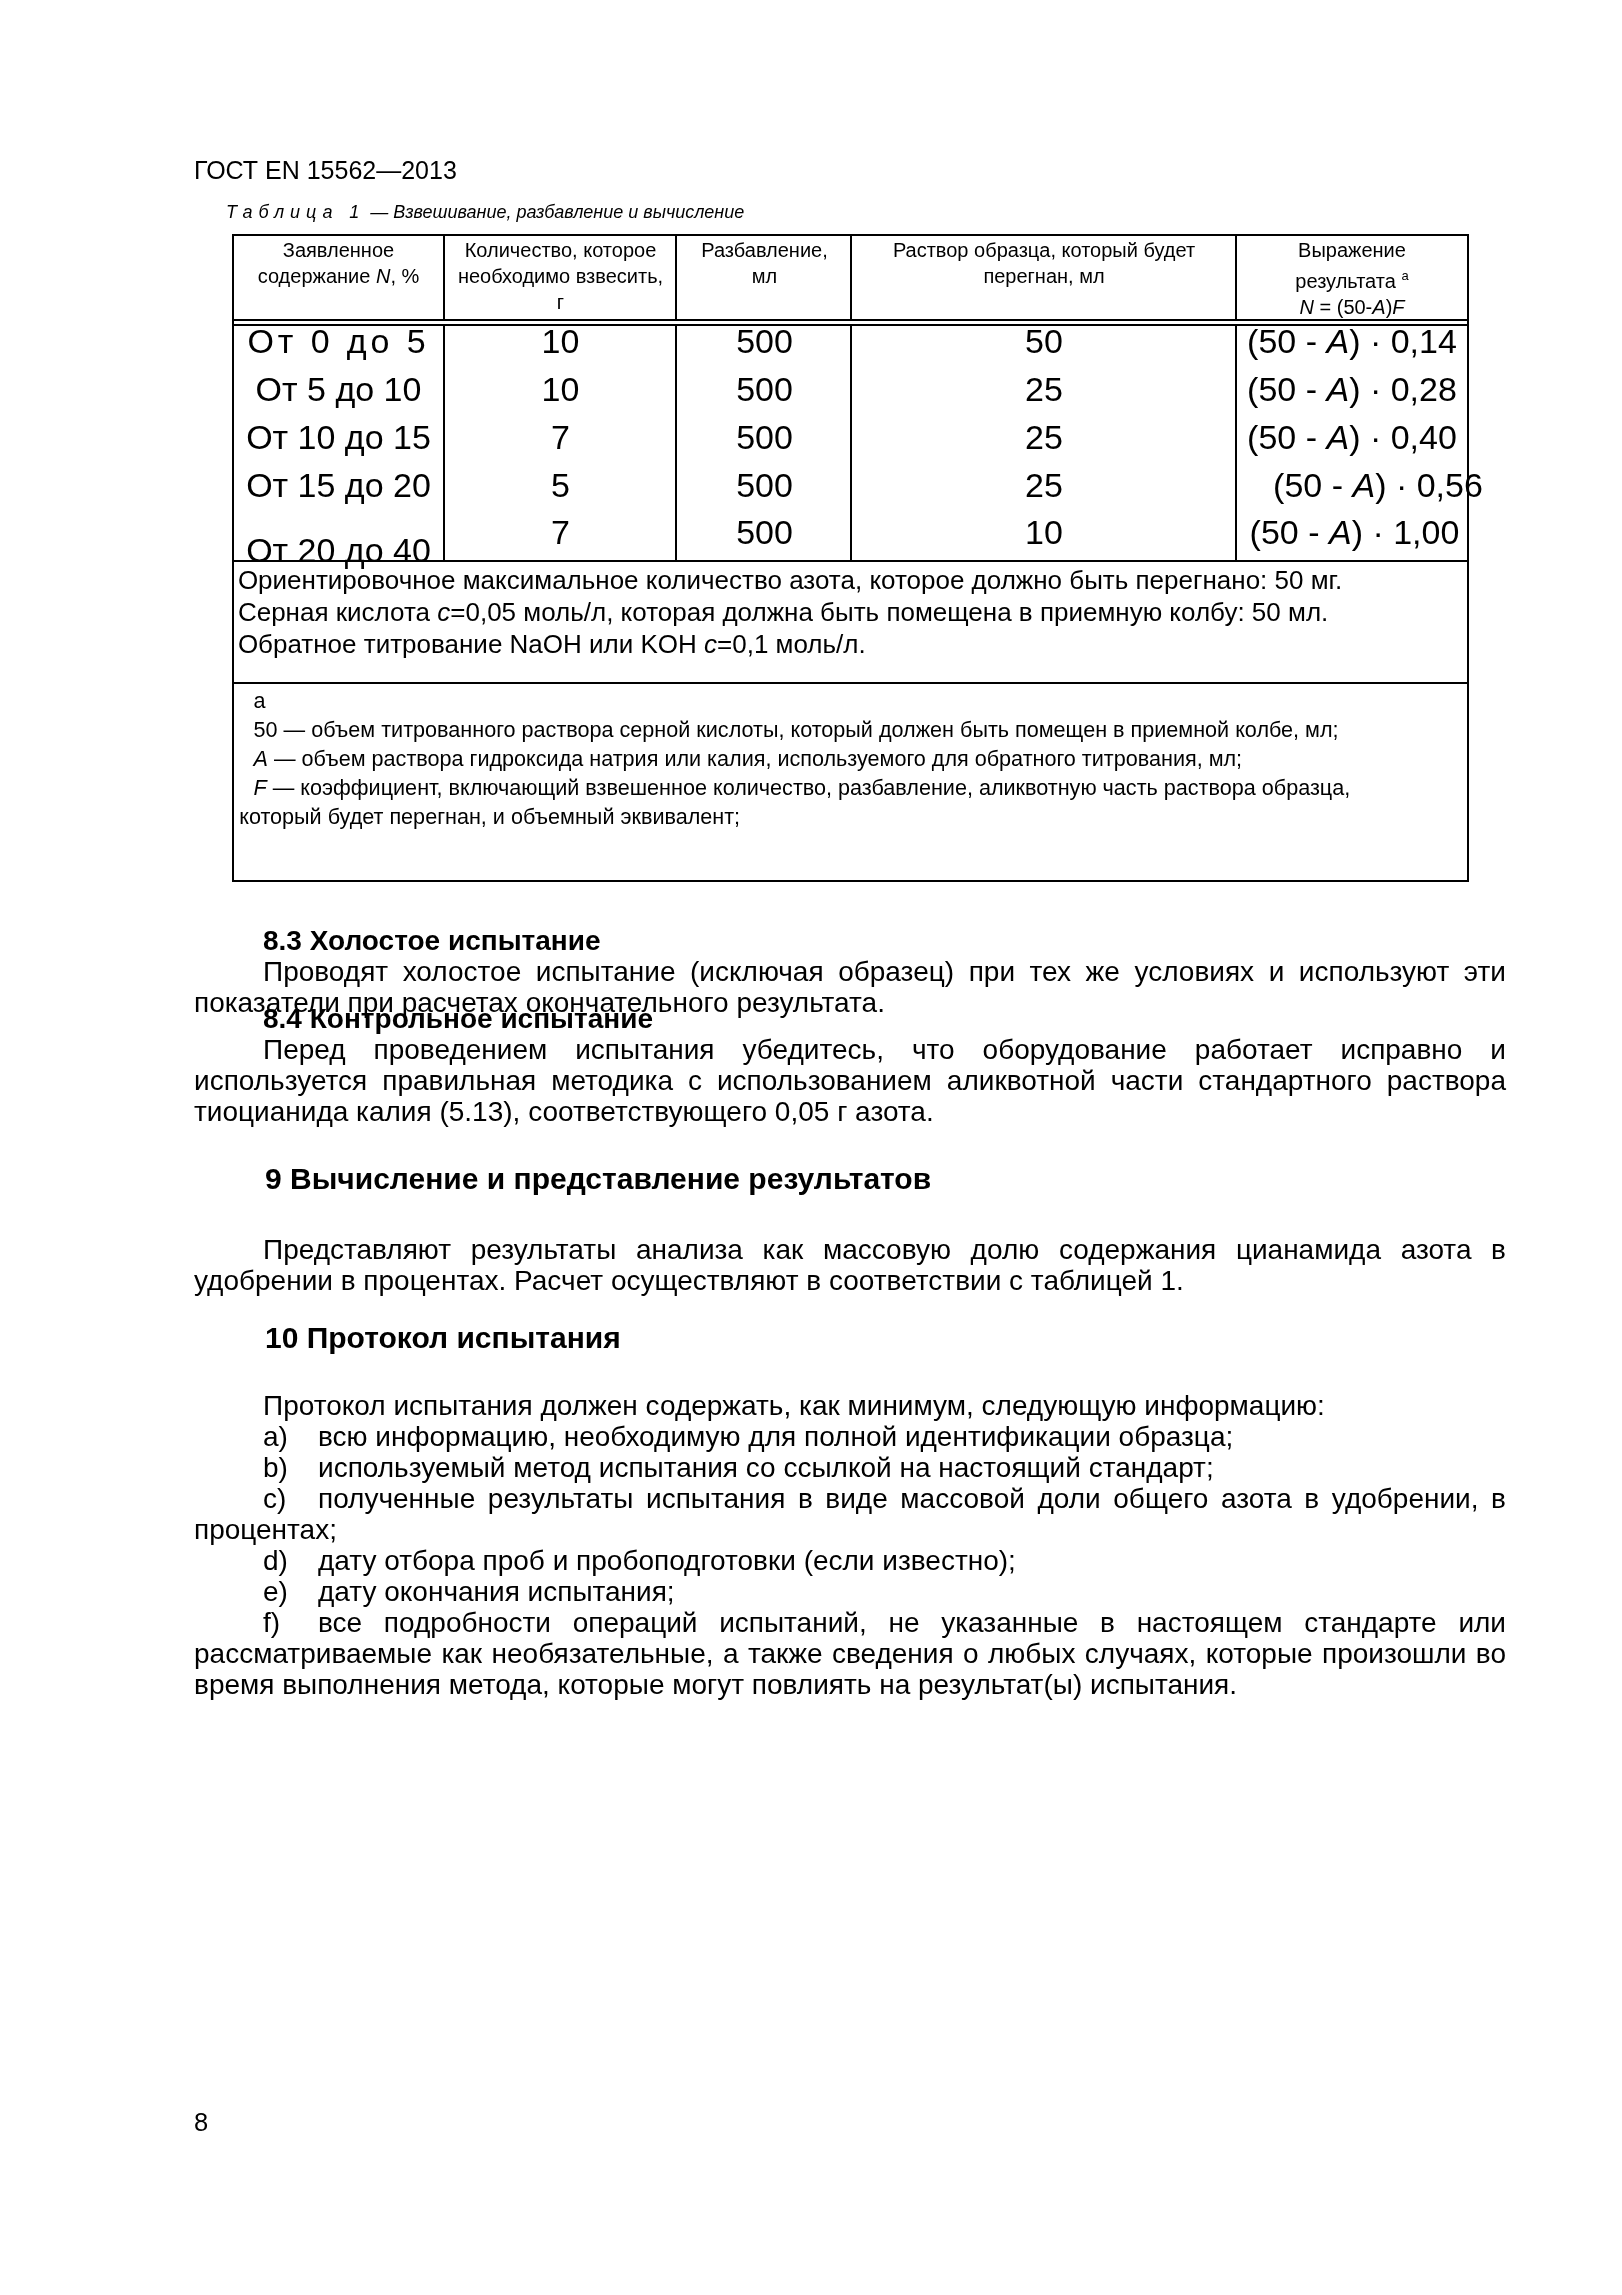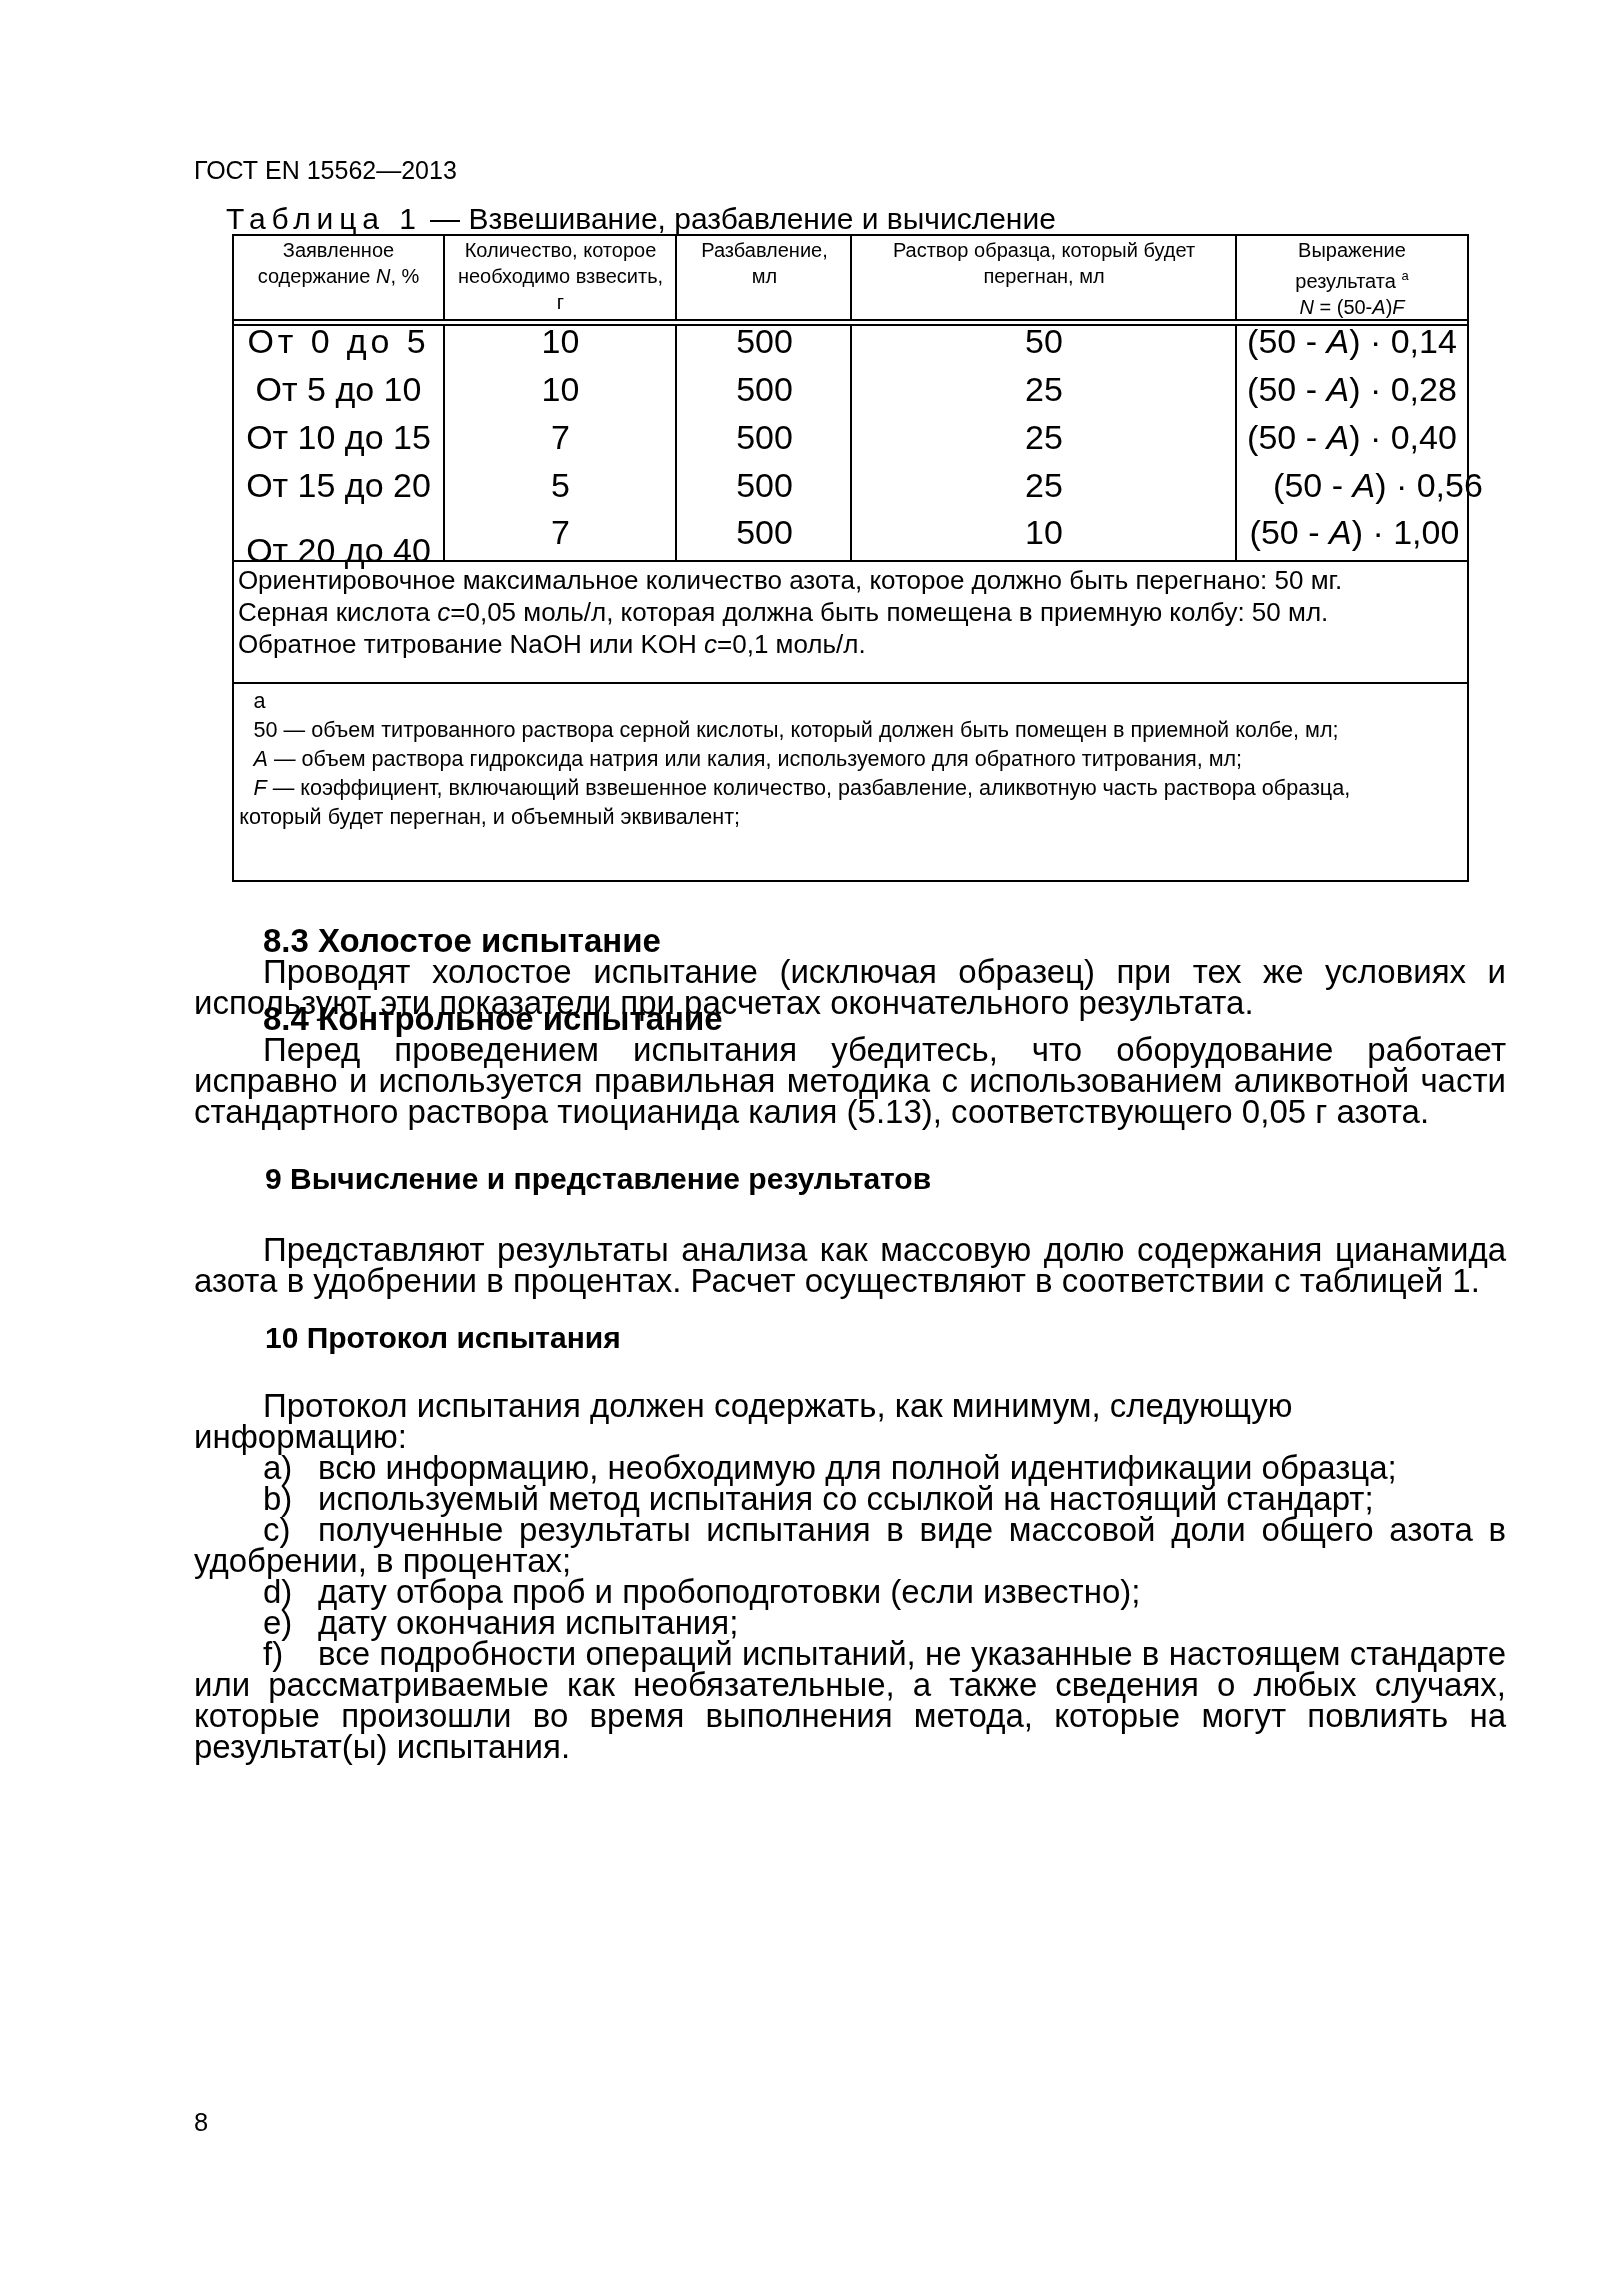--- a/index.html
+++ b/index.html
@@ -1,35 +1,35 @@
 <!DOCTYPE html>
 <html style="font-size:10.5px"><head>
 <meta charset="utf-8">
 <style>
   html, body { margin: 0; padding: 0; background: #ffffff; }
   body { width: 1623px; height: 2295px; position: relative; overflow: hidden;
          font-family: "Liberation Sans", sans-serif; color: #000; }
   .abs { position: absolute; white-space: nowrap; }
   .doc-code { left: 194px; top: 156px; font-size: 25px; font-weight: normal; }
-  .caption { left: 226px; top: 202px; font-size: 30px; }
+  .caption { left: 226px; top: 202px; font-size: 18px; font-style: italic; }
   .caption .spaced { letter-spacing: 5.9px; }
   
   .tbl { position: absolute; left: 232px; top: 234px; width: 1237px; height: 648px;
          border: 2.6px solid #000; box-sizing: border-box; }
   .vline { position: absolute; top: 0; width: 0; border-left: 2.6px solid #000; height: 326px; }
   .hdr-sep { position: absolute; left: 0; right: 0; top: 83px; height: 2.6px;
              border-top: 2.6px solid #000; border-bottom: 2.6px solid #000; background: #fff; }
   .data-sep { position: absolute; left: 0; right: 0; top: 324px; border-top: 2.6px solid #000; }
   .notes-sep { position: absolute; left: 0; right: 0; top: 446px; border-top: 2.6px solid #000; }
   .hcell { position: absolute; top: 1.3px; text-align: center; font-size: 20px; line-height: 26px; }
   .dcell { position: absolute; text-align: center; font-size: 34px; line-height: 31px; }
   .notes { position: absolute; left: 3.9px; top: 328px; font-size: 26px; line-height: 32px; }
   .foot { position: absolute; left: 5.2px; top: 450px; font-size: 21.6px; line-height: 29px; }
   .foot .ind { padding-left: 14.4px; }
-  .body { position: absolute; left: 194px; width: 1312px; font-size: 33px; line-height: 31px; }
+  .body { position: absolute; left: 194px; width: 1312px; font-size: 28px; line-height: 31px; }
   .just { text-align: justify; text-align-last: left; }
   .indent { text-indent: 69px; }
   .h3 { font-weight: bold; padding-left: 69px; }
   .h2 { position: absolute; left: 265px; font-size: 30px; font-weight: bold; }
   .li { display: block; }
   .li .lbl { display: inline-block; width: 55px; }
   .pageno { left: 194px; top: 2108px; font-size: 25.5px; }
   i { font-style: italic; }
 </style>
 </head>

